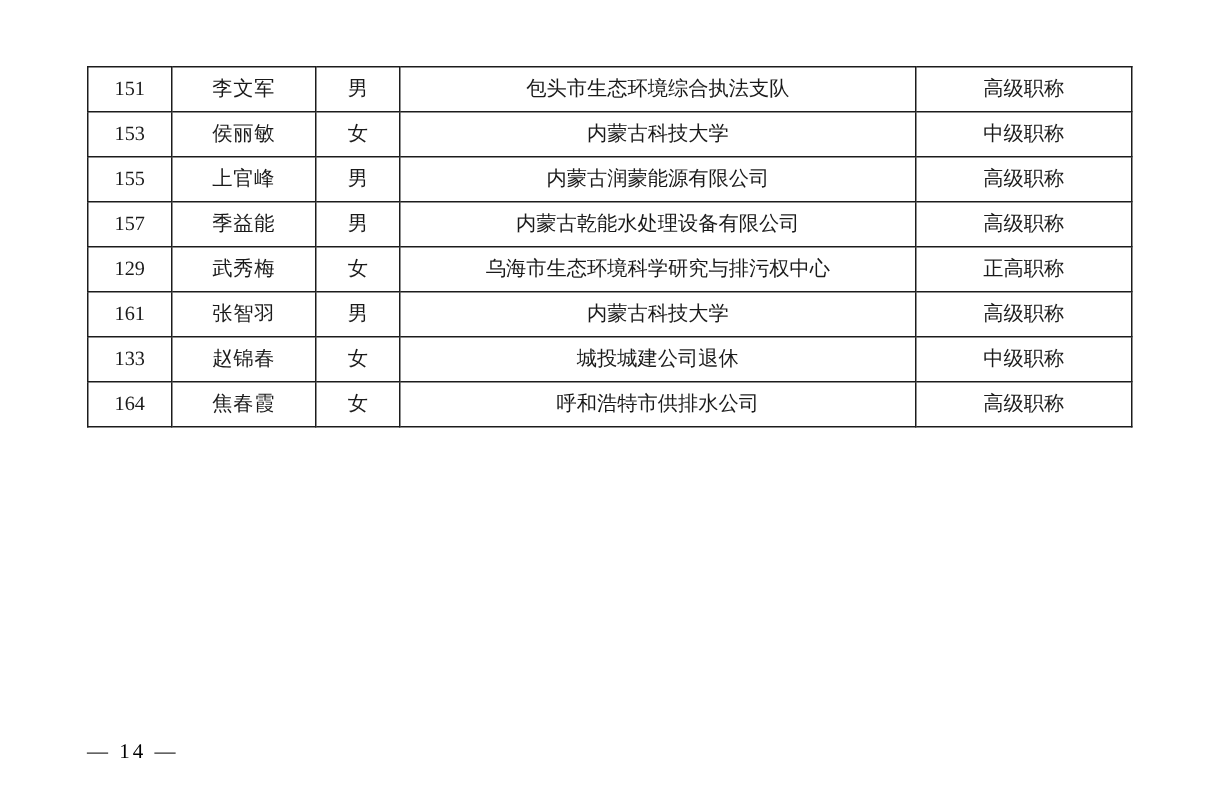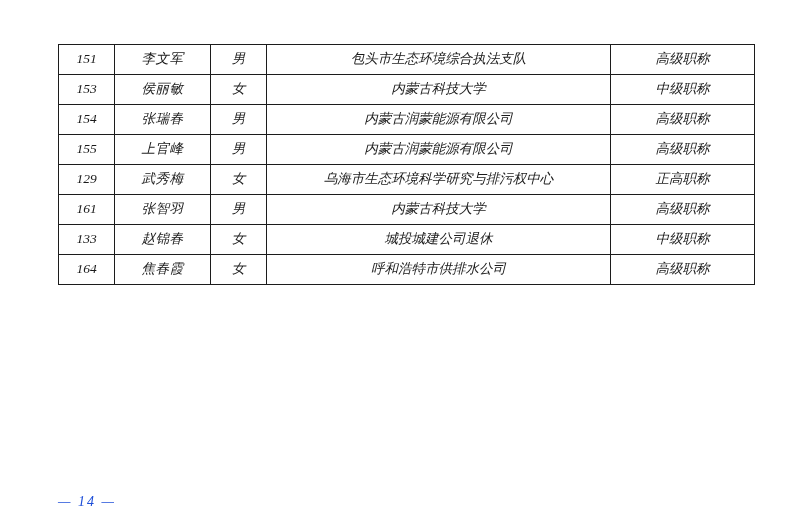--- a/index.html
+++ b/index.html
@@ -12,21 +12,20 @@
     background: #ffffff;
     font-family: "Liberation Sans", "DejaVu Sans", sans-serif;
     color: #1a1a1a;
     overflow: hidden;
   }
   .page {
     position: relative;
     width: 704px;
     height: 529px;
     box-sizing: border-box;
-    font-style: italic;
   }
   .table-wrap {
     position: absolute;
     left: 58px;
     top: 44px;
     width: 696px;
   }
   table.roster {
     border-collapse: collapse;
     width: 696px;
@@ -62,21 +61,21 @@
   td.title {
     font-size: 13.5px;
   }
   .footer {
     position: absolute;
     left: 58px;
     top: 494px;
     font-size: 14px;
     font-family: "Liberation Serif", "DejaVu Serif", serif;
     letter-spacing: 2px;
-    color: #1d4ed8;
+    color: #000000;
     text-align: center;
   }
 </style>
 </head>
 <body>
 
 <div class="page">
 
   <div class="table-wrap">
     <table class="roster">
@@ -96,31 +95,31 @@
             <td class="title">高级职称</td>
           </tr>
           <tr>
             <td class="index">153</td>
             <td class="name">侯丽敏</td>
             <td class="sex">女</td>
             <td class="org">内蒙古科技大学</td>
             <td class="title">中级职称</td>
           </tr>
           <tr>
-            <td class="index">154</td>
-            <td class="name">张瑞春</td>
+            <td class="index">155</td>
+            <td class="name">上官峰</td>
             <td class="sex">男</td>
             <td class="org">内蒙古润蒙能源有限公司</td>
             <td class="title">高级职称</td>
           </tr>
           <tr>
-            <td class="index">155</td>
-            <td class="name">上官峰</td>
+            <td class="index">157</td>
+            <td class="name">季益能</td>
             <td class="sex">男</td>
-            <td class="org">内蒙古润蒙能源有限公司</td>
+            <td class="org">内蒙古乾能水处理设备有限公司</td>
             <td class="title">高级职称</td>
           </tr>
           <tr>
             <td class="index">129</td>
             <td class="name">武秀梅</td>
             <td class="sex">女</td>
             <td class="org">乌海市生态环境科学研究与排污权中心</td>
             <td class="title">正高职称</td>
           </tr>
           <tr>

